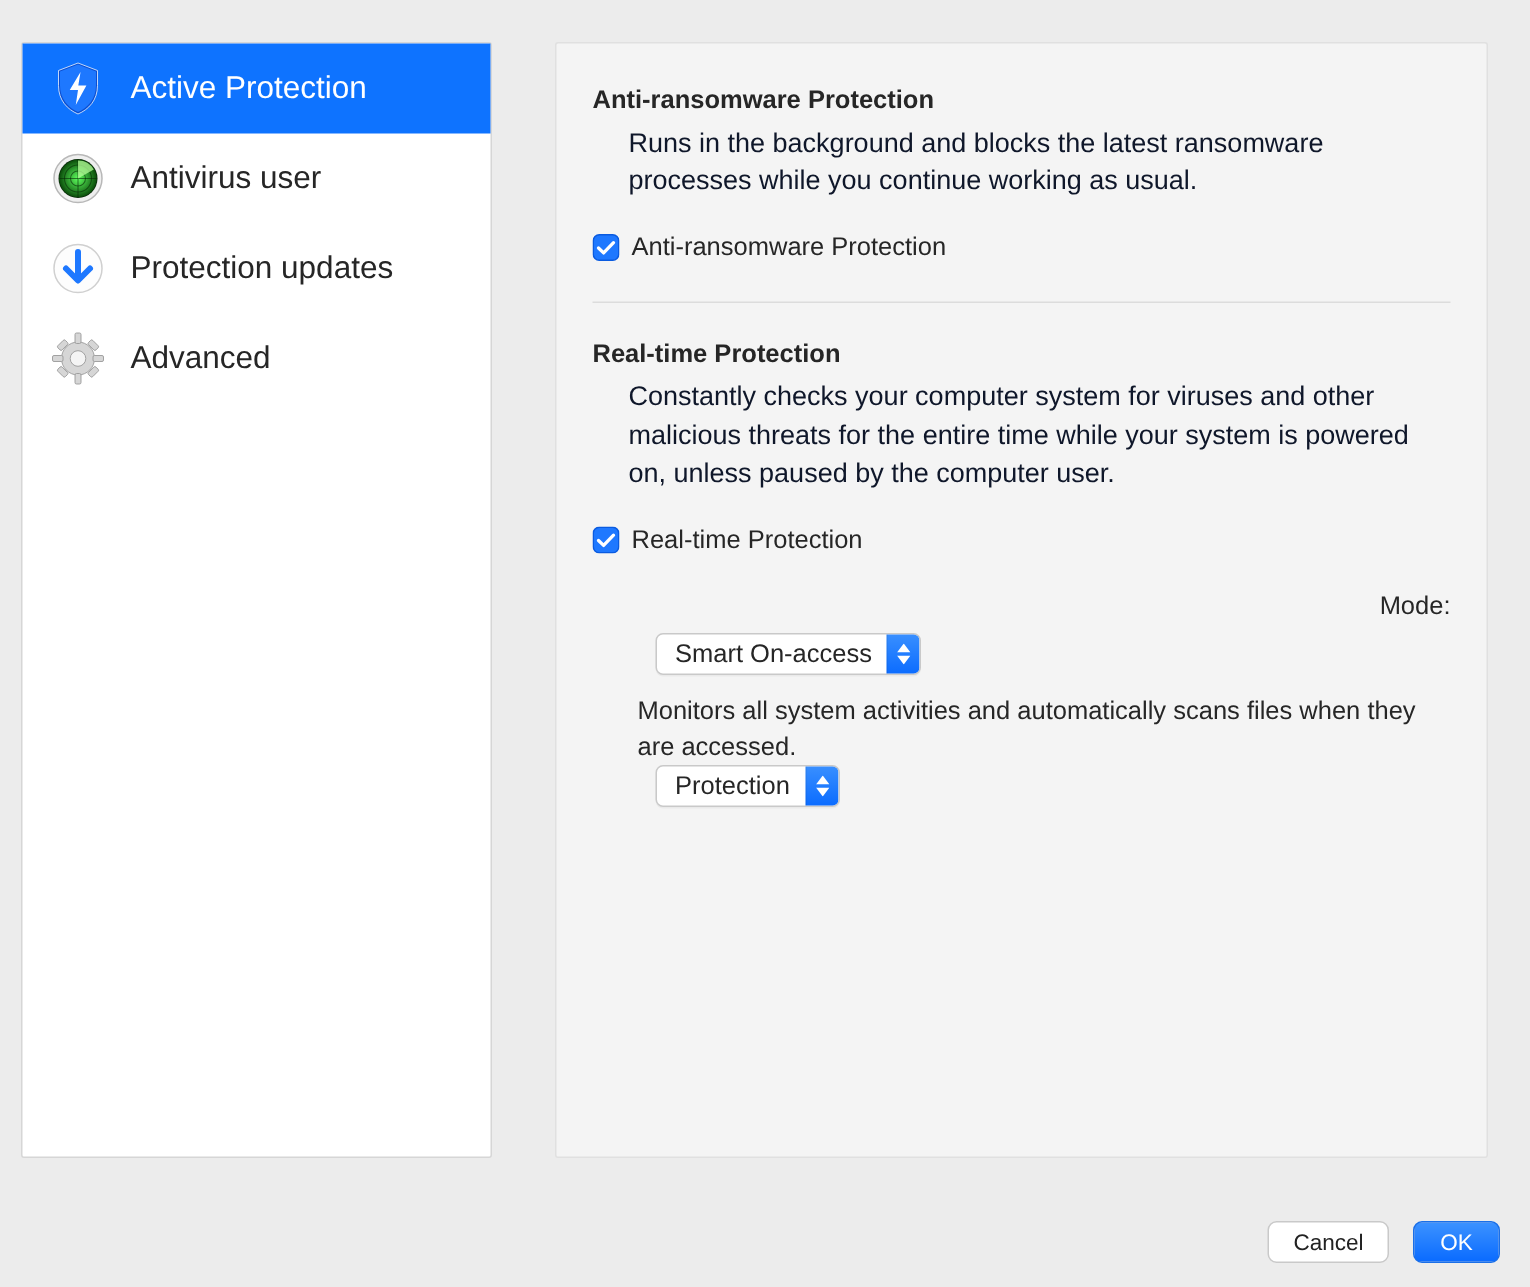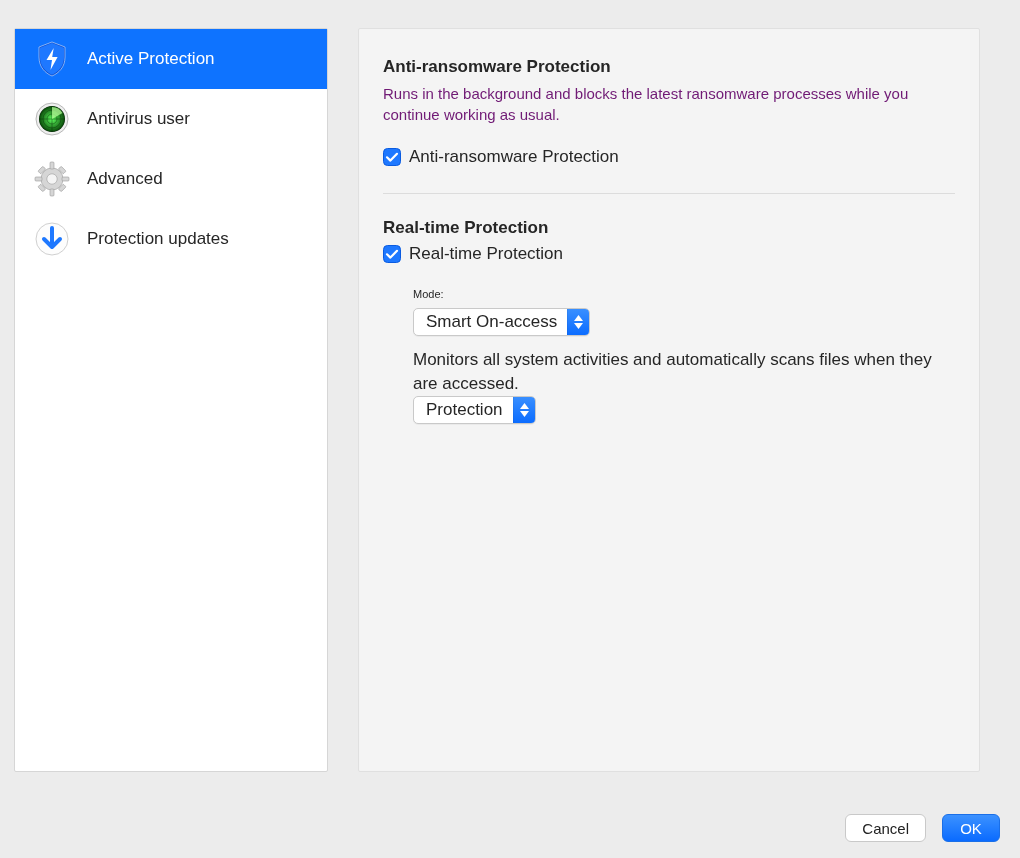--- a/index.html
+++ b/index.html
@@ -17,46 +17,46 @@
   .sidebar {
     position:absolute; left:14px; top:28px; width:314px; height:744px;
     background:#ffffff; border:1px solid #d6d6d6; border-radius:2px;
     padding-top:0;
   }
   .sidebar-item {
     display:flex; align-items:center; height:60px;
     padding-left:18px; gap:16px; cursor:default;
   }
   .sidebar-item.active { background:#0e73ff; color:#ffffff; }
-  .sidebar-item .label { font-size:17px; }
+  .sidebar-item .label { font-size:21px; }
   .sidebar-item .icon { width:38px; height:38px; flex:0 0 38px;
       display:flex; align-items:center; justify-content:center; }
   .sidebar-item .icon svg { width:38px; height:38px; display:block; }
 
   
   .panel {
-    position:absolute; left:358px; top:28px; width:622px; height:744px;
+    position:absolute; left:370px; top:28px; width:622px; height:744px;
     background:#f4f4f4; border:1px solid #e0e0e0; border-radius:2px;
     padding:28px 24px 0 24px;
   }
   .section-title { font-weight:700; font-size:17px; color:#262626; margin:0 0 6px 0; }
-  .section-desc { font-size:15px; color:#701a75; line-height:1.4; margin-bottom:22px; }
+  .section-desc { font-size:18px; color:#0f172a; line-height:1.4; margin-bottom:22px;margin-left:24px; }
   .check-row { display:flex; align-items:center; gap:8px; font-size:17px; color:#262626; }
   .checkbox { width:18px; height:18px; display:inline-flex; align-items:center; justify-content:center; cursor:default; }
   .checkbox svg { width:18px; height:18px; display:block; }
   .hr { border:0; border-top:1px solid #dcdcdc; margin:26px 0 24px 0; }
   .indent { padding-left:30px; }
-  .sublabel { font-size:11px; margin:24px 0 8px 0; }
+  .sublabel { font-size:17px; margin:24px 0 8px 0;text-align:right; }
   .note { font-size:17px; line-height:1.4; margin-top:12px; }
 
   
   .dropdown {
     display:inline-flex; align-items:center; height:28px;
     background:#ffffff; border:1px solid #c9c9c9; border-radius:5px;
-    box-shadow:0 1px 0 rgba(0,0,0,0.04); overflow:hidden; cursor:default;
+    box-shadow:0 1px 0 rgba(0,0,0,0.04); overflow:hidden; cursor:default;margin-left:12px;
   }
   .dropdown .dd-label { padding:0 10px 0 12px; font-size:17px; }
   .dropdown .dd-stepper {
     width:22px; height:28px; background:linear-gradient(#3a90ff,#0a6bff);
     display:flex; flex-direction:column; align-items:center; justify-content:center;
     gap:2px; border-left:1px solid rgba(0,0,0,0.05);
   }
   .dropdown .dd-stepper svg { width:9px; height:6px; display:block; }
 
   
@@ -111,68 +111,69 @@
           <line x1="6.5" y1="19" x2="31.5" y2="19" stroke="#062d06" stroke-width="0.7" opacity="0.6"></line>
           <path d="M19 19 L19 7 A12 12 0 0 1 29.5 13 Z" fill="#b6ff9a" opacity="0.75"></path>
         </svg>
       </span>
       <span class="label">Antivirus user</span>
     </div>
 
     <div class="sidebar-item">
       <span class="icon">
         <svg viewBox="0 0 38 38">
+          <circle cx="19" cy="19" r="16" fill="#fdfdfd" stroke="#d0d0d0"></circle>
+          <path d="M19 8 V24" stroke="#1e78ff" stroke-width="4" stroke-linecap="round"></path>
+          <path d="M11 19 L19 27 L27 19" fill="none" stroke="#1e78ff" stroke-width="4" stroke-linecap="round" stroke-linejoin="round"></path>
+        </svg>
+      </span>
+      <span class="label">Protection updates</span>
+    </div>
+
+    <div class="sidebar-item">
+      <span class="icon">
+        <svg viewBox="0 0 38 38">
           <g fill="#d6d6d6" stroke="#9a9a9a" stroke-width="0.6">
             <circle cx="19" cy="19" r="11"></circle>
             <rect x="17" y="2" width="4" height="7" rx="1"></rect>
             <rect x="17" y="29" width="4" height="7" rx="1"></rect>
             <rect x="2" y="17" width="7" height="4" rx="1"></rect>
             <rect x="29" y="17" width="7" height="4" rx="1"></rect>
             <rect x="5.3" y="8.1" width="7" height="4" rx="1" transform="rotate(-45 8.8 10.1)"></rect>
             <rect x="25.7" y="25.9" width="7" height="4" rx="1" transform="rotate(-45 29.2 27.9)"></rect>
             <rect x="25.7" y="8.1" width="7" height="4" rx="1" transform="rotate(45 29.2 10.1)"></rect>
             <rect x="5.3" y="25.9" width="7" height="4" rx="1" transform="rotate(45 8.8 27.9)"></rect>
           </g>
           <circle cx="19" cy="19" r="5.2" fill="#f4f4f4" stroke="#9a9a9a" stroke-width="0.6"></circle>
         </svg>
       </span>
       <span class="label">Advanced</span>
     </div>
 
-    <div class="sidebar-item">
-      <span class="icon">
-        <svg viewBox="0 0 38 38">
-          <circle cx="19" cy="19" r="16" fill="#fdfdfd" stroke="#d0d0d0"></circle>
-          <path d="M19 8 V24" stroke="#1e78ff" stroke-width="4" stroke-linecap="round"></path>
-          <path d="M11 19 L19 27 L27 19" fill="none" stroke="#1e78ff" stroke-width="4" stroke-linecap="round" stroke-linejoin="round"></path>
-        </svg>
-      </span>
-      <span class="label">Protection updates</span>
-    </div>
-
   </div>
 
   <div class="panel">
 
     <div class="section-title">Anti-ransomware Protection</div>
     <div class="section-desc">Runs in the background and blocks the latest ransomware processes while you continue working as usual.</div>
 
     <div class="check-row">
       <span class="checkbox">
         <svg viewBox="0 0 18 18">
           <rect x="0.5" y="0.5" width="17" height="17" rx="4" fill="#1e78ff" stroke="#0a5be0"></rect>
           <path d="M4 9.3 L7.4 12.6 L14 5.8" fill="none" stroke="#ffffff" stroke-width="2.2" stroke-linecap="round" stroke-linejoin="round"></path>
         </svg>
       </span>
       <span>Anti-ransomware Protection</span>
     </div>
 
     <hr class="hr">
 
     <div class="section-title">Real-time Protection</div>
+    <div class="section-desc">Constantly checks your computer system for viruses and other malicious threats for the entire time while your system is powered on, unless paused by the computer user.</div>
 
     <div class="check-row">
       <span class="checkbox">
         <svg viewBox="0 0 18 18">
           <rect x="0.5" y="0.5" width="17" height="17" rx="4" fill="#1e78ff" stroke="#0a5be0"></rect>
           <path d="M4 9.3 L7.4 12.6 L14 5.8" fill="none" stroke="#ffffff" stroke-width="2.2" stroke-linecap="round" stroke-linejoin="round"></path>
         </svg>
       </span>
       <span>Real-time Protection</span>
     </div>

